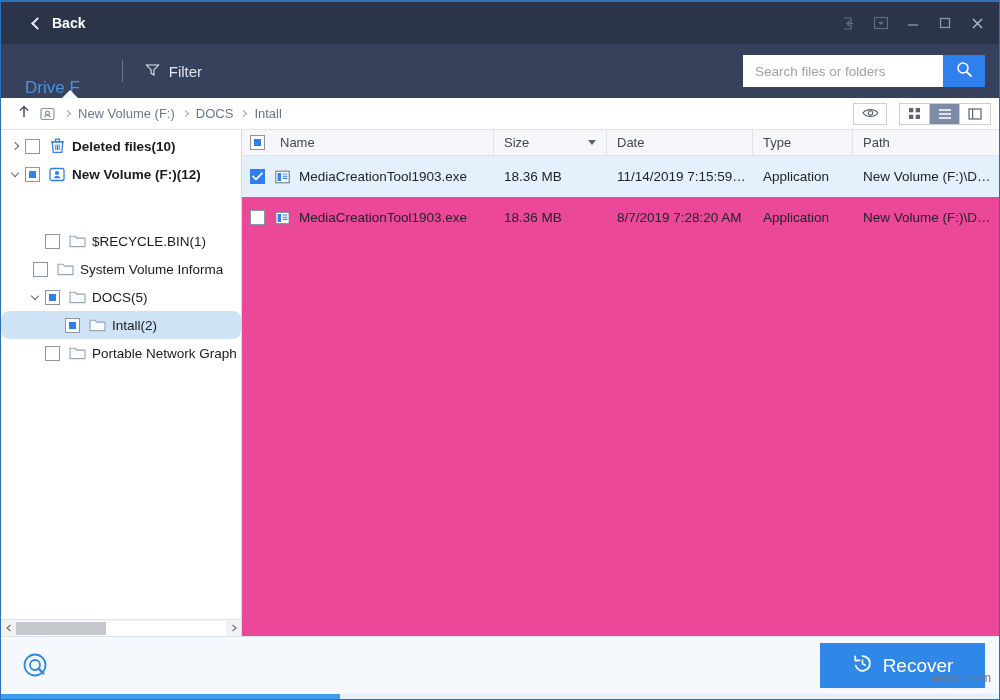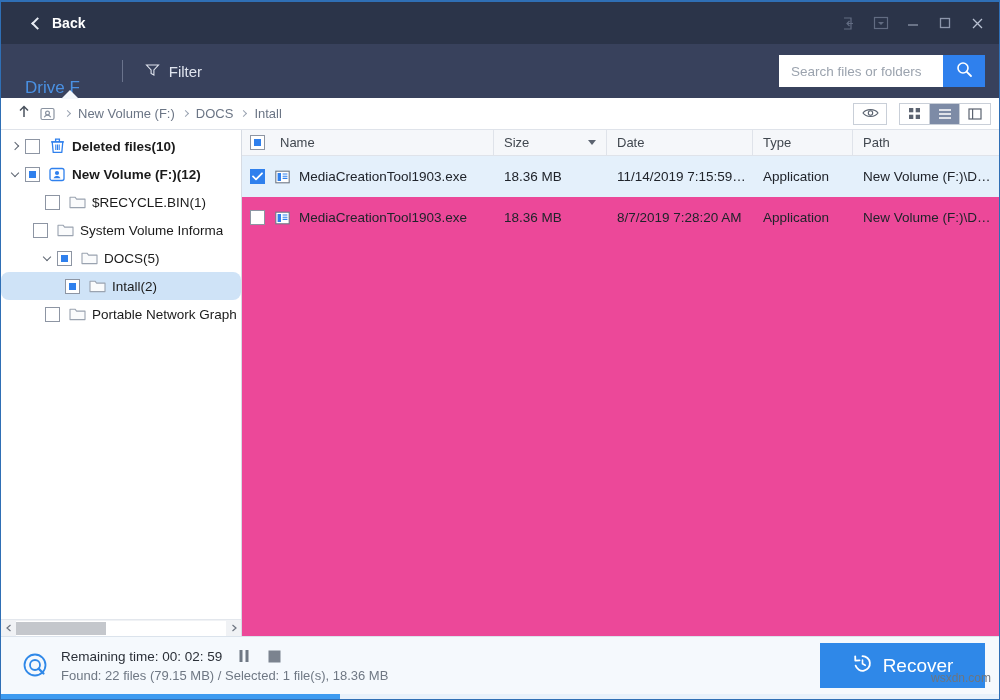--- a/index.html
+++ b/index.html
@@ -74,21 +74,21 @@
   .filter-btn {
     display: flex; align-items: center; gap: 9px;
     color: #dfe4ee; font-size: 15px; cursor: pointer;
   }
   .search-wrap {
     margin-left: auto;
     display: flex; align-items: center;
     height: 32px;
   }
   .search-input {
-    width: 164px; height: 32px;
+    width: 200px; height: 32px;
     border: none; outline: none;
     background: #ffffff;
     padding: 0 12px; font-size: 13.5px;
     color: #333;
     font-family: "Liberation Sans", sans-serif;
   }
   .search-input::placeholder { color: #9ba3ae; }
   .search-go {
     width: 42px; height: 32px;
     background: #2f80ed;
@@ -439,41 +439,41 @@
             </span>
             <span class="ticon">
               <svg width="16" height="15" viewBox="0 0 16 15">
                 <rect x="1" y="1.5" width="14" height="12" rx="2" fill="none" stroke="#2f80ed" stroke-width="1.3"></rect>
                 <circle cx="8" cy="6" r="2.1" fill="#2f80ed"></circle>
                 <path d="M4.5 11.2 a3.7 3.7 0 0 1 7 0" fill="#2f80ed"></path>
               </svg>
             </span>
             <span class="tlabel bold">New Volume  (F:)(12)</span>
           </div>
-          <div class="trow" style="padding-left: 24px;">
+          <div class="trow" style="padding-left: 24px; margin-top: 39px;">
             <span class="twist"></span>
             <span class="cbox"></span>
             <span class="ticon">
               <svg width="17" height="14" viewBox="0 0 17 14">
                 <path d="M1 12.6 V2.2 h5 l1.6 1.9 h8.4 v8.5 z" fill="#fafbfc" stroke="#9aa3b0" stroke-width="1.1" stroke-linejoin="round"></path>
               </svg>
             </span>
             <span class="tlabel">$RECYCLE.BIN(1)</span>
           </div>
           <div class="trow" style="padding-left: 12px;">
             <span class="twist"></span>
             <span class="cbox"></span>
             <span class="ticon">
               <svg width="17" height="14" viewBox="0 0 17 14">
                 <path d="M1 12.6 V2.2 h5 l1.6 1.9 h8.4 v8.5 z" fill="#fafbfc" stroke="#9aa3b0" stroke-width="1.1" stroke-linejoin="round"></path>
               </svg>
             </span>
             <span class="tlabel">System Volume Informa</span>
           </div>
-          <div class="trow" style="padding-left: 36px;">
+          <div class="trow" style="padding-left: 24px;">
             <span class="twist">
               <span class="arrow-d"></span>
             </span>
             <span class="cbox partial">
               <span class="dot"></span>
             </span>
             <span class="ticon">
               <svg width="17" height="14" viewBox="0 0 17 14">
                 <path d="M1 12.6 V2.2 h5 l1.6 1.9 h8.4 v8.5 z" fill="#fafbfc" stroke="#9aa3b0" stroke-width="1.1" stroke-linejoin="round"></path>
               </svg>
@@ -602,37 +602,20 @@
   </div>
 
   <div class="statusbar">
     <div class="scan-ico">
       <svg width="28" height="28" viewBox="0 0 28 28">
         <circle cx="13" cy="13" r="10.5" fill="none" stroke="#2f88e8" stroke-width="1.8"></circle>
         <circle cx="13" cy="13" r="5" fill="none" stroke="#2f88e8" stroke-width="1.8"></circle>
         <path d="M16.6 16.6 L21.5 21.5" stroke="#2f88e8" stroke-width="2.2" stroke-linecap="round"></path>
       </svg>
     </div>
-    <div class="stat-text">
-      <div class="stat-line1">
-        <span class="stat-remaining">Remaining time: 00: 02: 59</span>
-        <span class="pp-btn">
-          <svg width="12" height="14" viewBox="0 0 12 14">
-            <rect x="1.5" y="1" width="3" height="12" fill="#6f7884"></rect>
-            <rect x="7.5" y="1" width="3" height="12" fill="#6f7884"></rect>
-          </svg>
-        </span>
-        <span class="pp-btn">
-          <svg width="13" height="13" viewBox="0 0 13 13">
-            <rect x="0.5" y="0.5" width="12" height="12" fill="#7b838f"></rect>
-          </svg>
-        </span>
-      </div>
-      <div class="stat-found">Found: 22 files (79.15 MB) / Selected: 1 file(s), 18.36 MB</div>
-    </div>
     <div class="recover-btn">
       <span>
         <svg width="21" height="21" viewBox="0 0 21 21">
           <path d="M10.5 3.2 A7.3 7.3 0 1 1 3.6 12.6" fill="none" stroke="#fff" stroke-width="1.8" stroke-linecap="round"></path>
           <path d="M3.2 3.3 L3.3 7.6 L7.6 7.3" fill="none" stroke="#fff" stroke-width="1.8" stroke-linecap="round" stroke-linejoin="round"></path>
           <path d="M10.5 7 V10.8 L13.2 12.3" fill="none" stroke="#fff" stroke-width="1.6" stroke-linecap="round"></path>
         </svg>
       </span>
       <span>Recover</span>
     </div>

